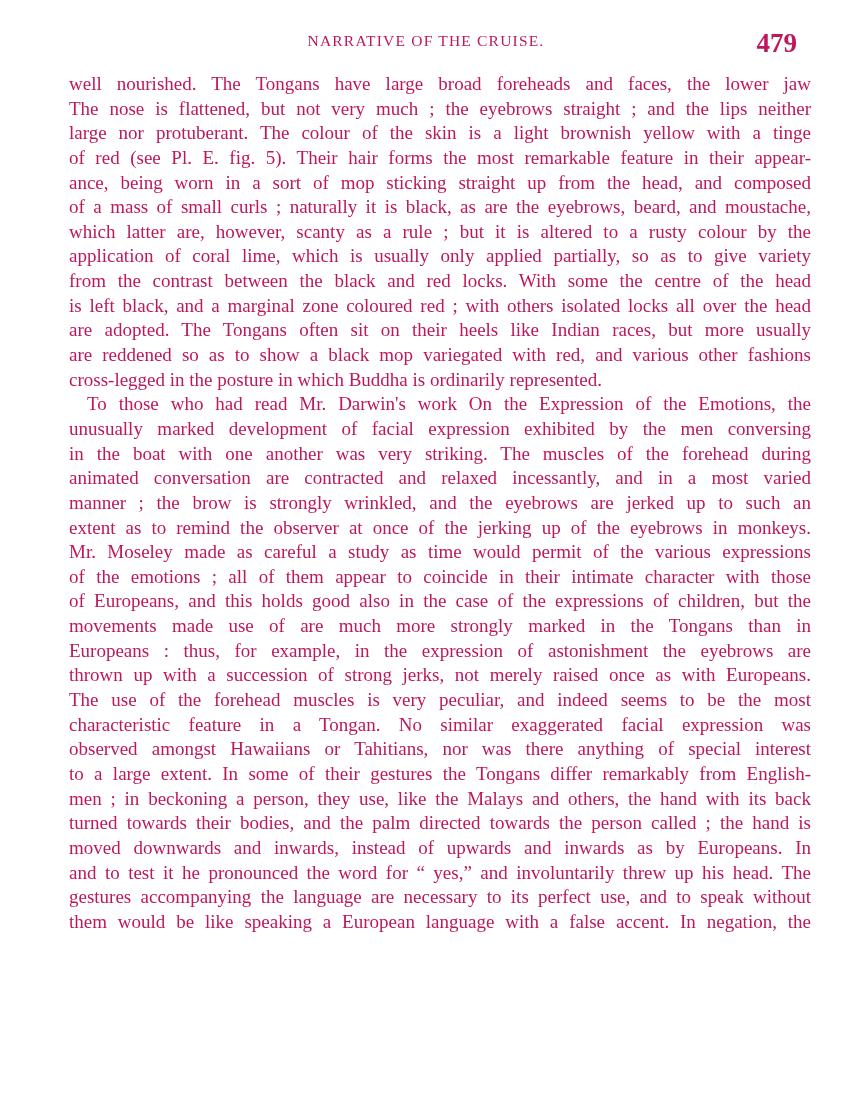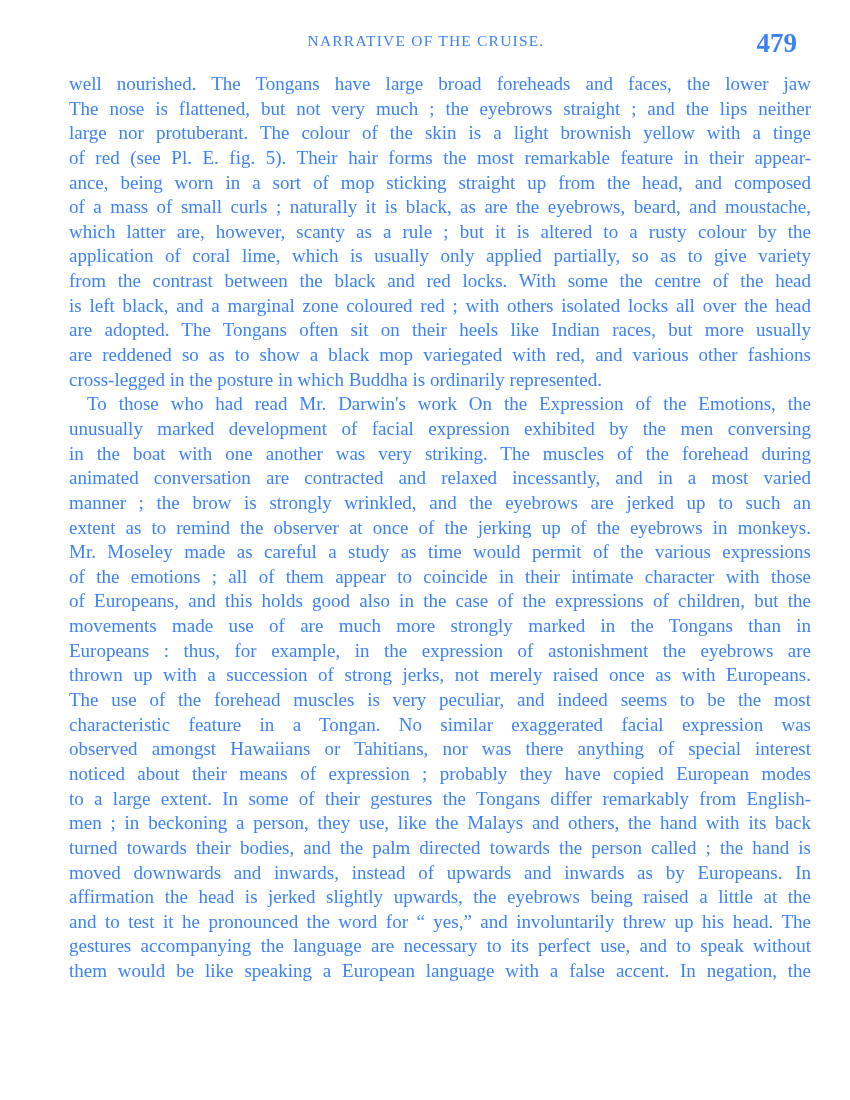--- a/index.html
+++ b/index.html
@@ -1,19 +1,19 @@
 <!DOCTYPE html>
 <html><head>
   <meta charset="utf-8">
   <style>
     html, body { margin: 0; padding: 0; background: #ffffff; }
     body { width: 850px; height: 1100px; position: relative; overflow: hidden; }
     .page {
       position: absolute; left: 0; top: 0; width: 850px; height: 1100px;
-      background: #ffffff; color: #3b82f6;
+      background: #ffffff; color: #be185d;
       font-family: "Liberation Serif", "DejaVu Serif", serif;
     }
     .running-head {
       position: absolute; top: 28px; left: 55px; width: 742px; height: 26px;
     }
     .running-title {
       position: absolute; left: 0; right: 0; text-align: center;
       font-size: 15.5px; letter-spacing: 1.2px; top: 4px;
     }
     .page-number {
@@ -66,24 +66,22 @@
       <span class="line">extent as to remind the observer at once of the jerking up of the eyebrows in monkeys.</span>
       <span class="line">Mr. Moseley made as careful a study as time would permit of the various expressions</span>
       <span class="line">of the emotions ; all of them appear to coincide in their intimate character with those</span>
       <span class="line">of Europeans, and this holds good also in the case of the expressions of children, but the</span>
       <span class="line">movements made use of are much more strongly marked in the Tongans than in</span>
       <span class="line">Europeans :  thus, for example, in the expression of astonishment the eyebrows are</span>
       <span class="line">thrown up with a succession of strong jerks, not merely raised once as with Europeans.</span>
       <span class="line">The use of the forehead muscles is very peculiar, and indeed seems to be the most</span>
       <span class="line">characteristic feature in a Tongan.  No similar exaggerated facial expression was</span>
       <span class="line">observed amongst Hawaiians or Tahitians, nor was there anything of special interest</span>
-      <span class="line">noticed about their means of expression ; probably they have copied European modes</span>
       <span class="line">to a large extent.   In some of their gestures the Tongans differ remarkably from English-</span>
       <span class="line">men ;  in beckoning a person, they use, like the Malays and others, the hand with its back</span>
       <span class="line">turned towards their bodies, and the palm directed towards the person called ;  the hand is</span>
       <span class="line">moved downwards and inwards, instead of upwards and inwards as by Europeans.   In</span>
-      <span class="line">affirmation the head is jerked slightly upwards, the eyebrows being raised a little at the</span>
       <span class="line">and to test it he pronounced the word for “ yes,” and involuntarily threw up his head.   The</span>
       <span class="line">gestures accompanying the language are necessary to its perfect use, and to speak without</span>
       <span class="line">them would be like speaking a European language with a false accent.   In negation, the</span>
     </div>
   </div>
 </div>
 
 </body></html>

